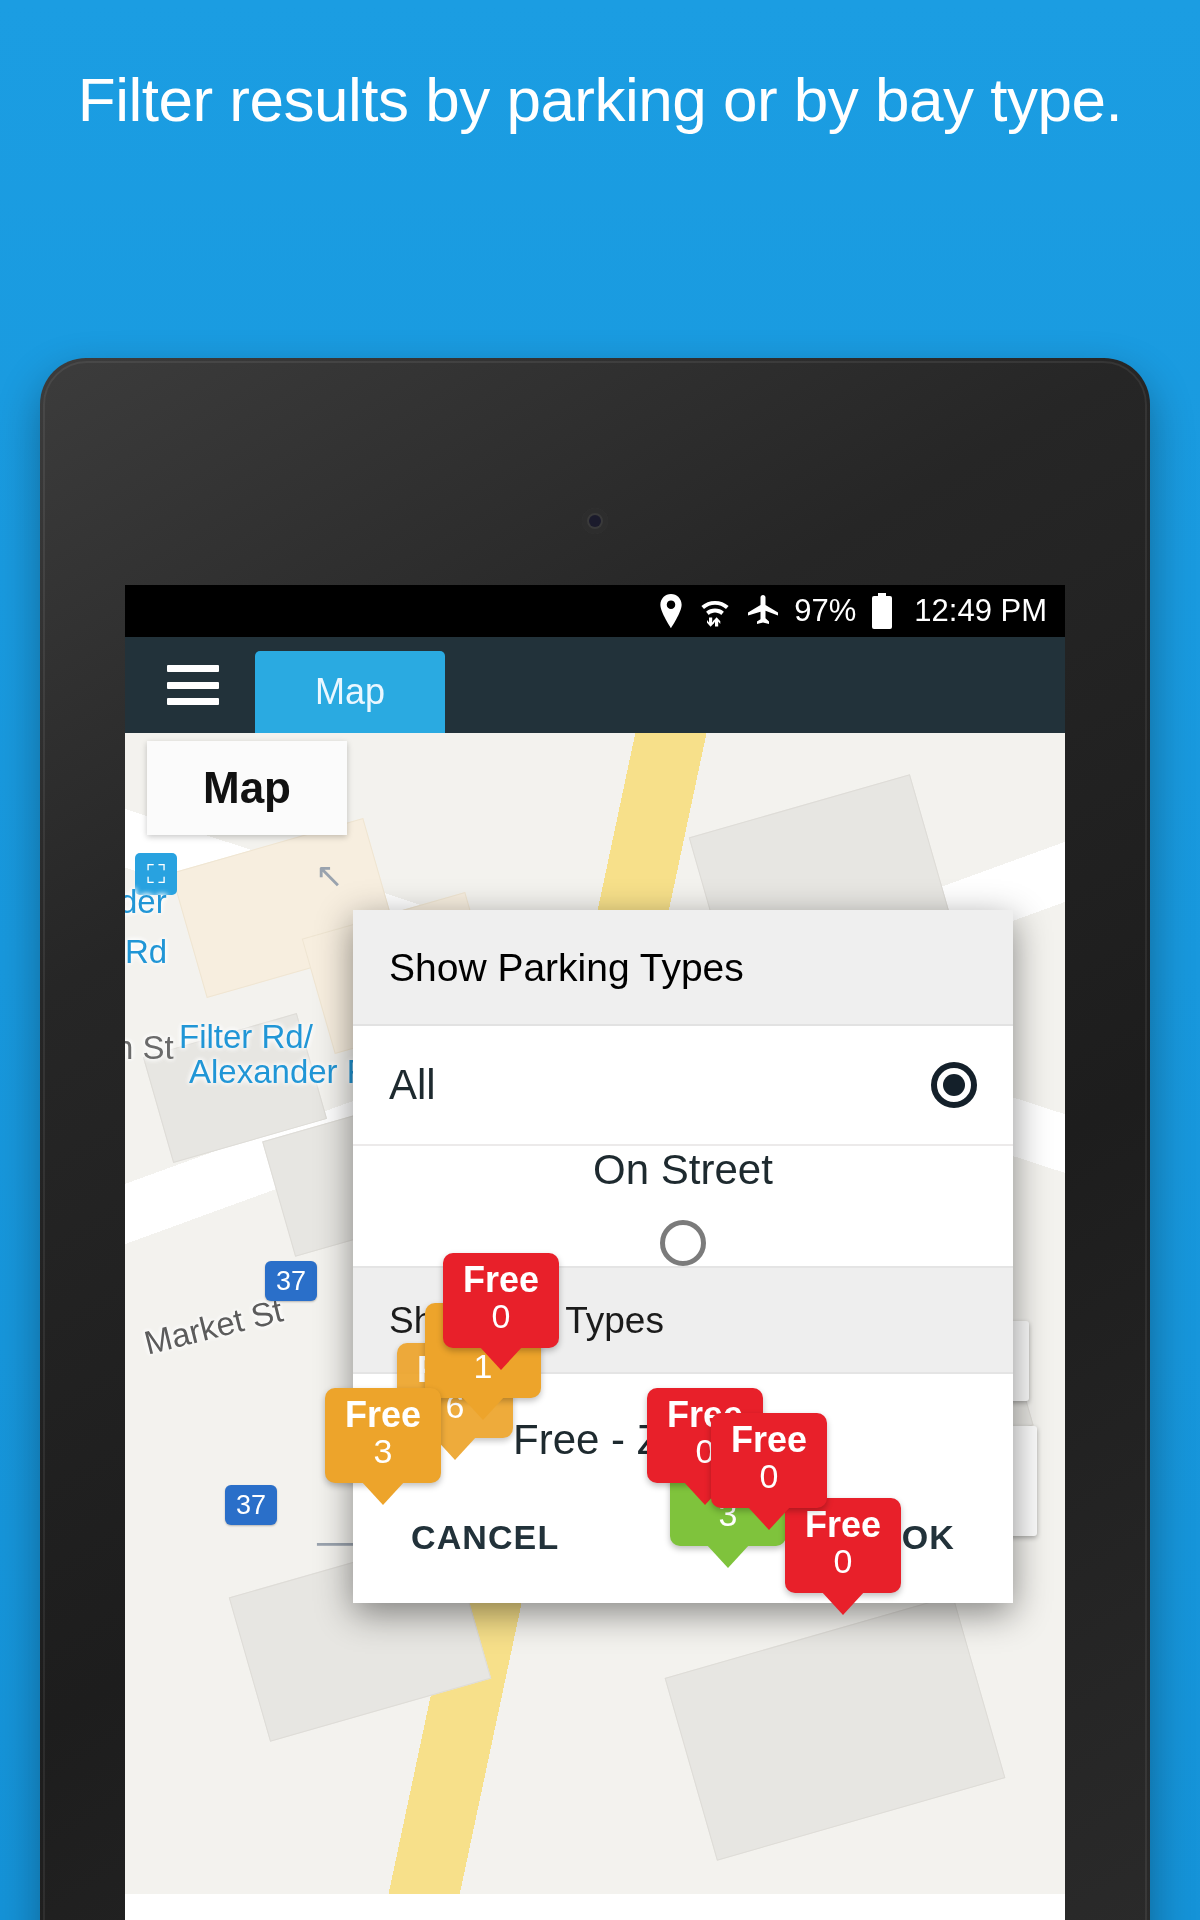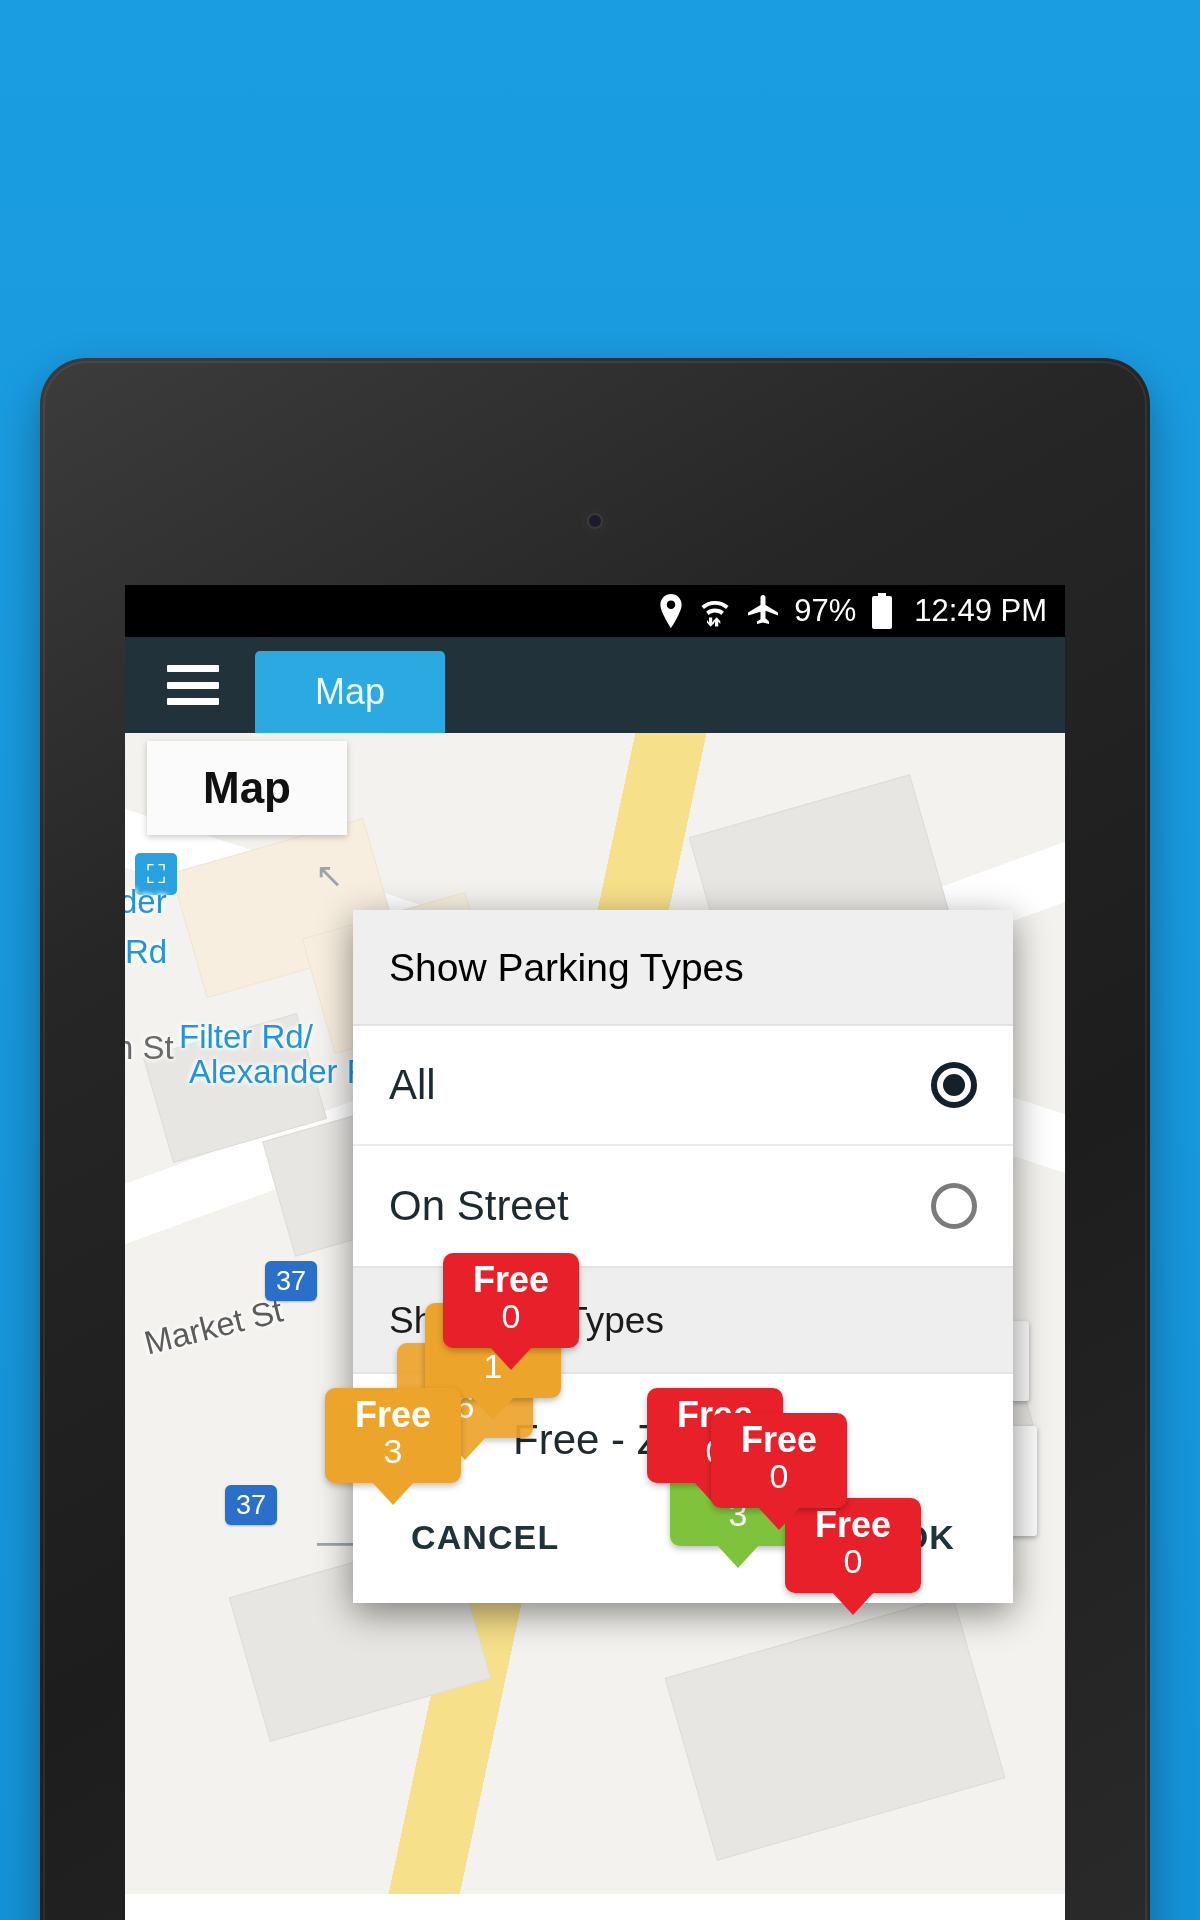--- a/index.html
+++ b/index.html
@@ -195,21 +195,21 @@
   }
   .arrow {
     position: absolute;
     color: #9aa3ae;
     font-size: 34px;
   }
 
   
   .pin {
     position: absolute;
-    width: 136px;
+    width: 116px;
     border-radius: 10px;
     color: #ffffff;
     text-align: center;
     padding: 8px 0 14px;
     box-shadow: 0 3px 6px rgba(0,0,0,.25);
     line-height: 1.05;
   }
   .pin .t { font-size: 36px; font-weight: bold; }
   .pin .n { font-size: 34px; }
   .pin::after {
@@ -276,21 +276,21 @@
     border-bottom: 2px solid #e2e2e2;
   }
   .dlg-row {
     display: flex; align-items: center;
     justify-content: space-between;
     padding: 0 36px;
     height: 120px;
     border-bottom: 2px solid #eceaea;
     background: #fff;
   }
-  .dlg-row:nth-of-type(3) { border-bottom: none; }
+  .dlg-row:nth-of-type(3) { border-bottom: none; flex-direction: column; }
   .dlg-row .lbl { font-size: 42px; color: #1e2a2f; }
   .radio {
     width: 46px; height: 46px;
     border-radius: 50%;
     border: 5px solid #7b7b7b;
     position: relative;
     flex: 0 0 auto;
   }
   .radio.on { border-color: #14202a; border-width: 6px; }
   .radio.on::after {
@@ -343,20 +343,21 @@
     background: none; border: none;
     cursor: pointer;
     font-family: "Liberation Sans", sans-serif;
   }
 </style>
 </head>
 <body>
 
 <div id="root">
 
+  <div class="headline">Filter results by parking or by bay type.</div>
 
   <div class="device">
     <div class="device-bezel-hl"></div>
     <div class="camera"></div>
 
     <div class="screen">
 
       <div class="statusbar">
         <span class="sb-icon">
           <svg width="26" height="34" viewBox="0 0 24 32">

